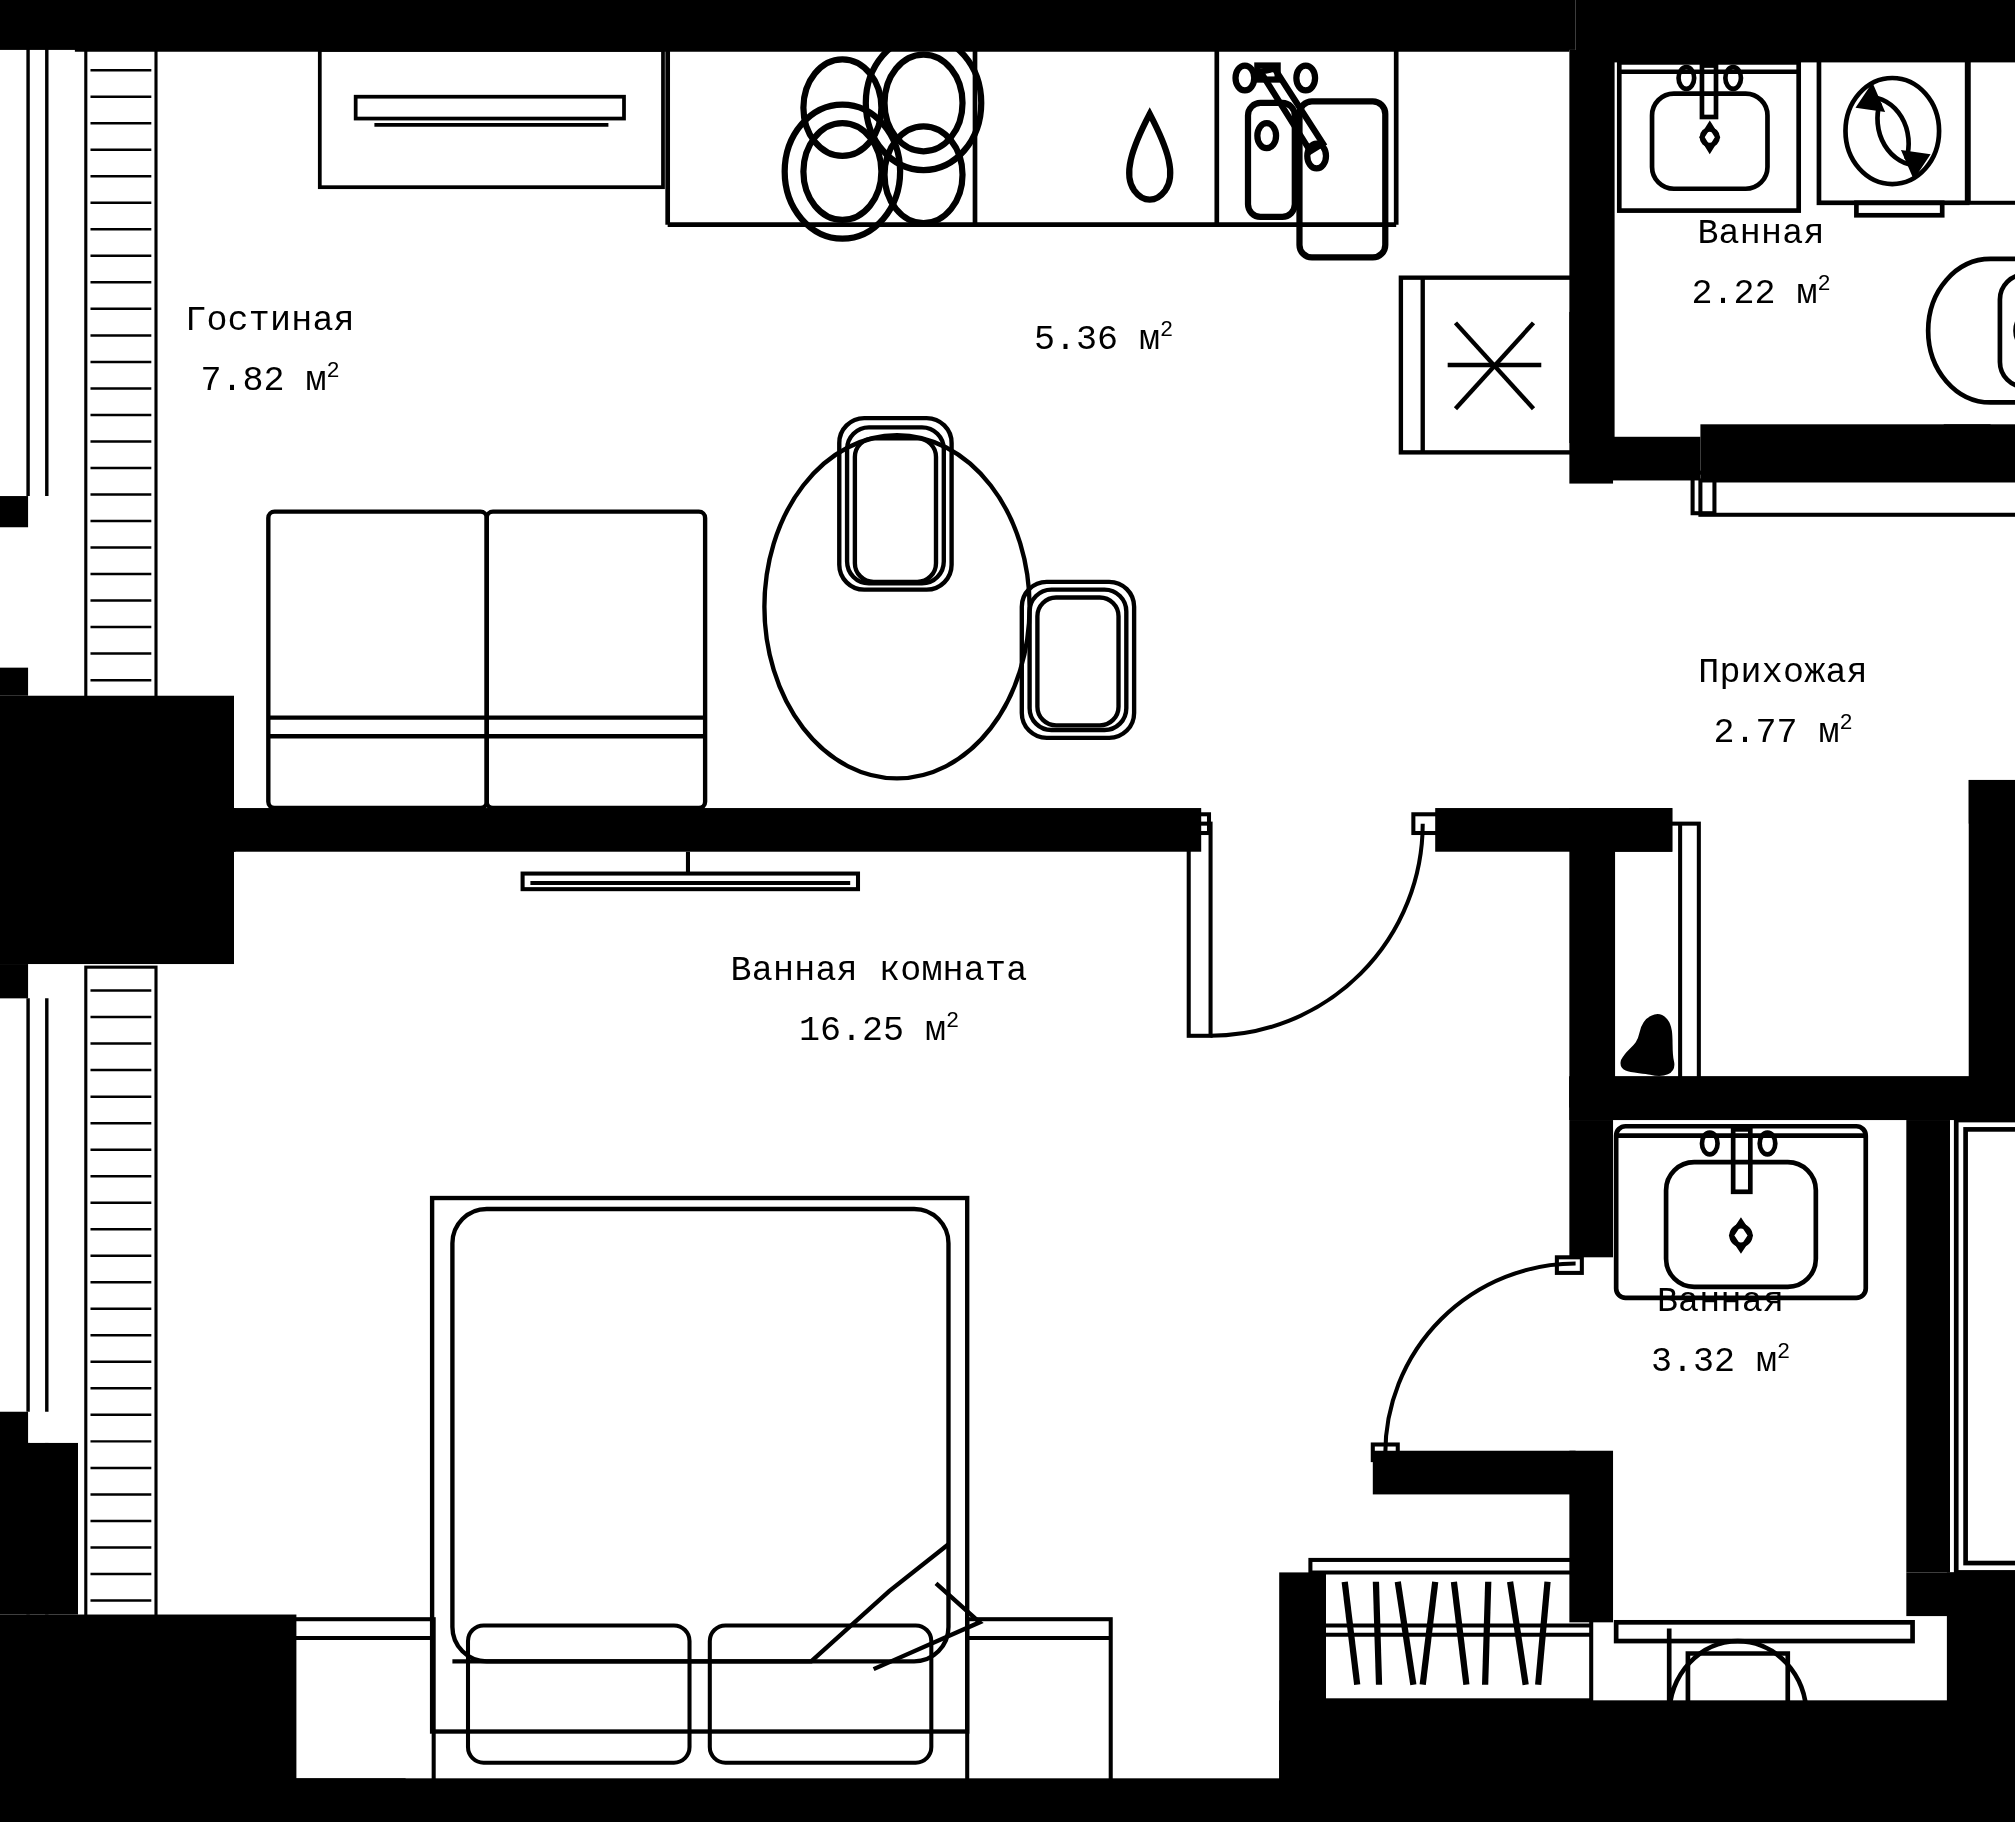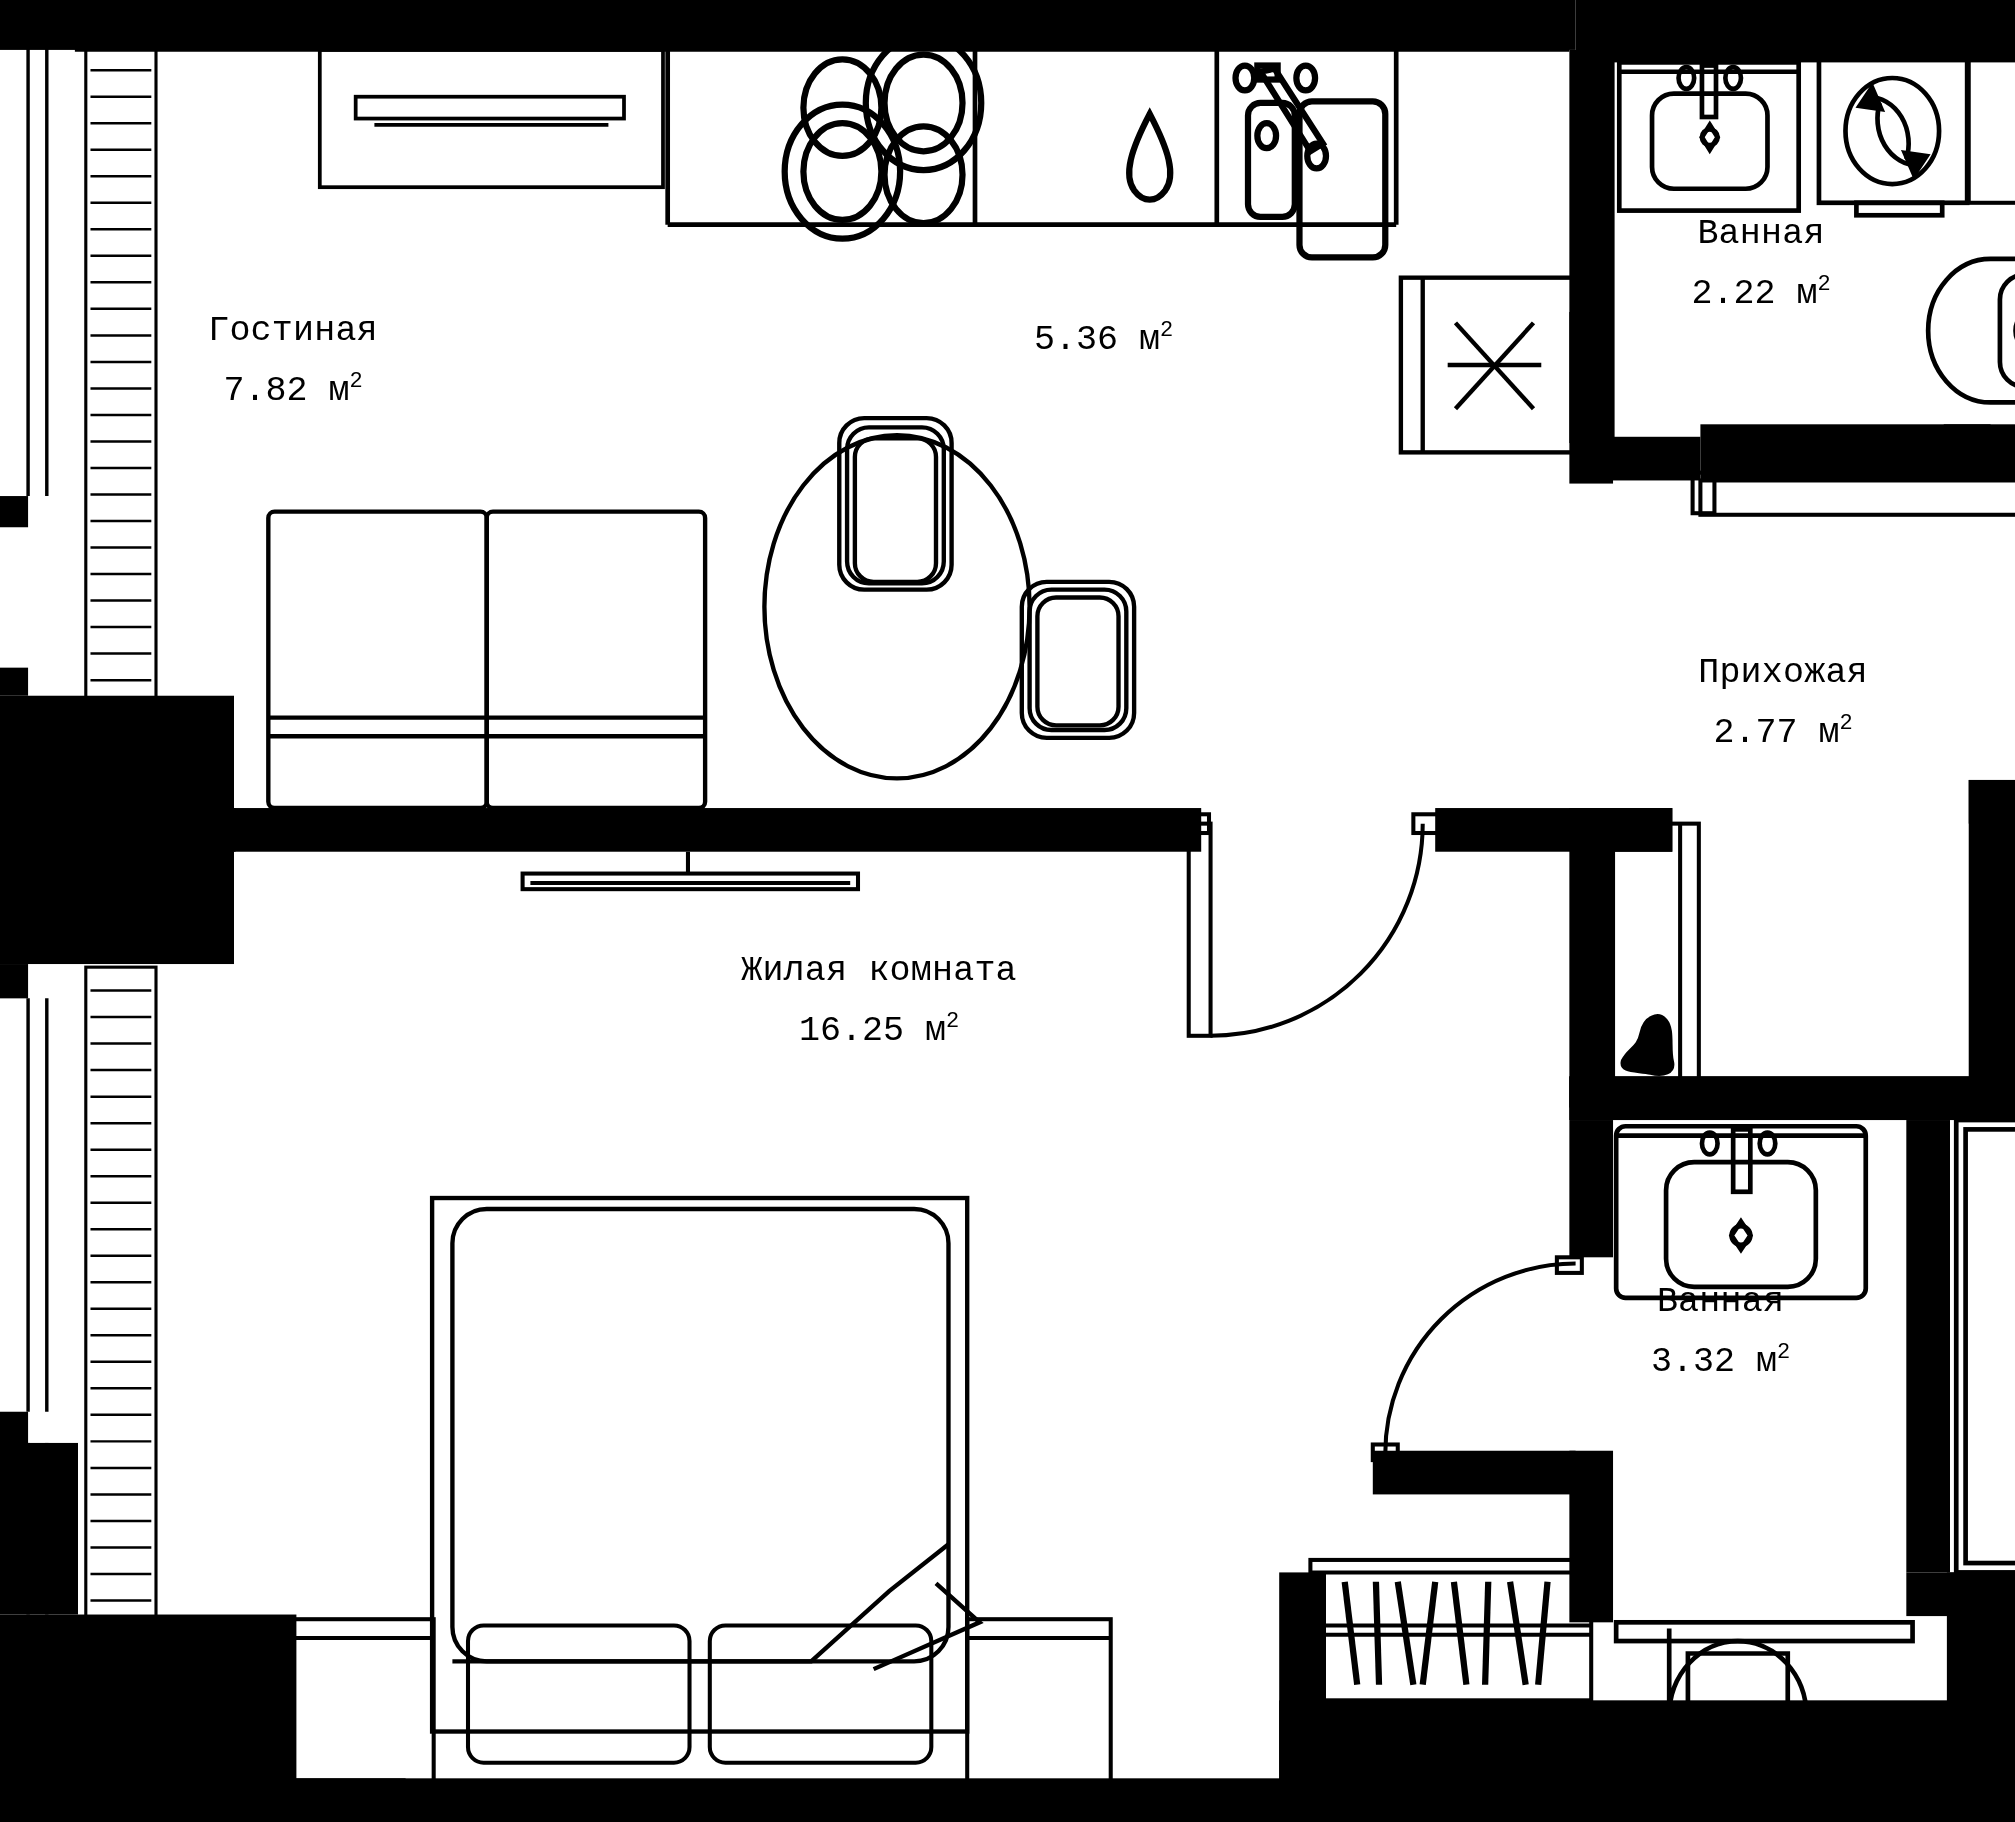--- a/index.html
+++ b/index.html
@@ -393,41 +393,41 @@
 
   <g fill="none" stroke="#000000" stroke-width="2">
     <line x1="150" y1="518" x2="150" y2="546"></line>
     <line x1="1034" y1="32" x2="1034" y2="284"></line>
     <line x1="1034" y1="546" x2="1034" y2="690"></line>
     <line x1="1294" y1="528" x2="1294" y2="690"></line>
   </g>
 
 </svg>
 
-<div class="room-label" style="left:0;top:311px;width:540px;padding-left:23px;">
+<div class="room-label" style="left:0;top:301px;width:540px;">
   <span class="rname">Гостиная</span>
   <span class="rarea"><span>7.82</span> м<sup>2</sup></span>
 </div>
 
 <div class="room-label" style="left:870px;top:301px;width:467px;">
   <span class="rarea"><span>5.36</span> м<sup>2</sup></span>
 </div>
 
 <div class="room-label" style="left:1523px;top:214px;width:476px;">
   <span class="rname">Ванная</span>
   <span class="rarea"><span>2.22</span> м<sup>2</sup></span>
 </div>
 
 <div class="room-label" style="left:1543px;top:653px;width:480px;">
   <span class="rname">Прихожая</span>
   <span class="rarea"><span>2.77</span> м<sup>2</sup></span>
 </div>
 
 <div class="room-label" style="left:492px;top:951px;width:774px;">
-  <span class="rname">Жилая комната</span>
+  <span class="rname">Ванная комната</span>
   <span class="rarea"><span>16.25</span> м<sup>2</sup></span>
 </div>
 
 <div class="room-label" style="left:1491px;top:1282px;width:459px;">
   <span class="rname">Ванная</span>
   <span class="rarea"><span>3.32</span> м<sup>2</sup></span>
 </div>
 
 </div>
 

